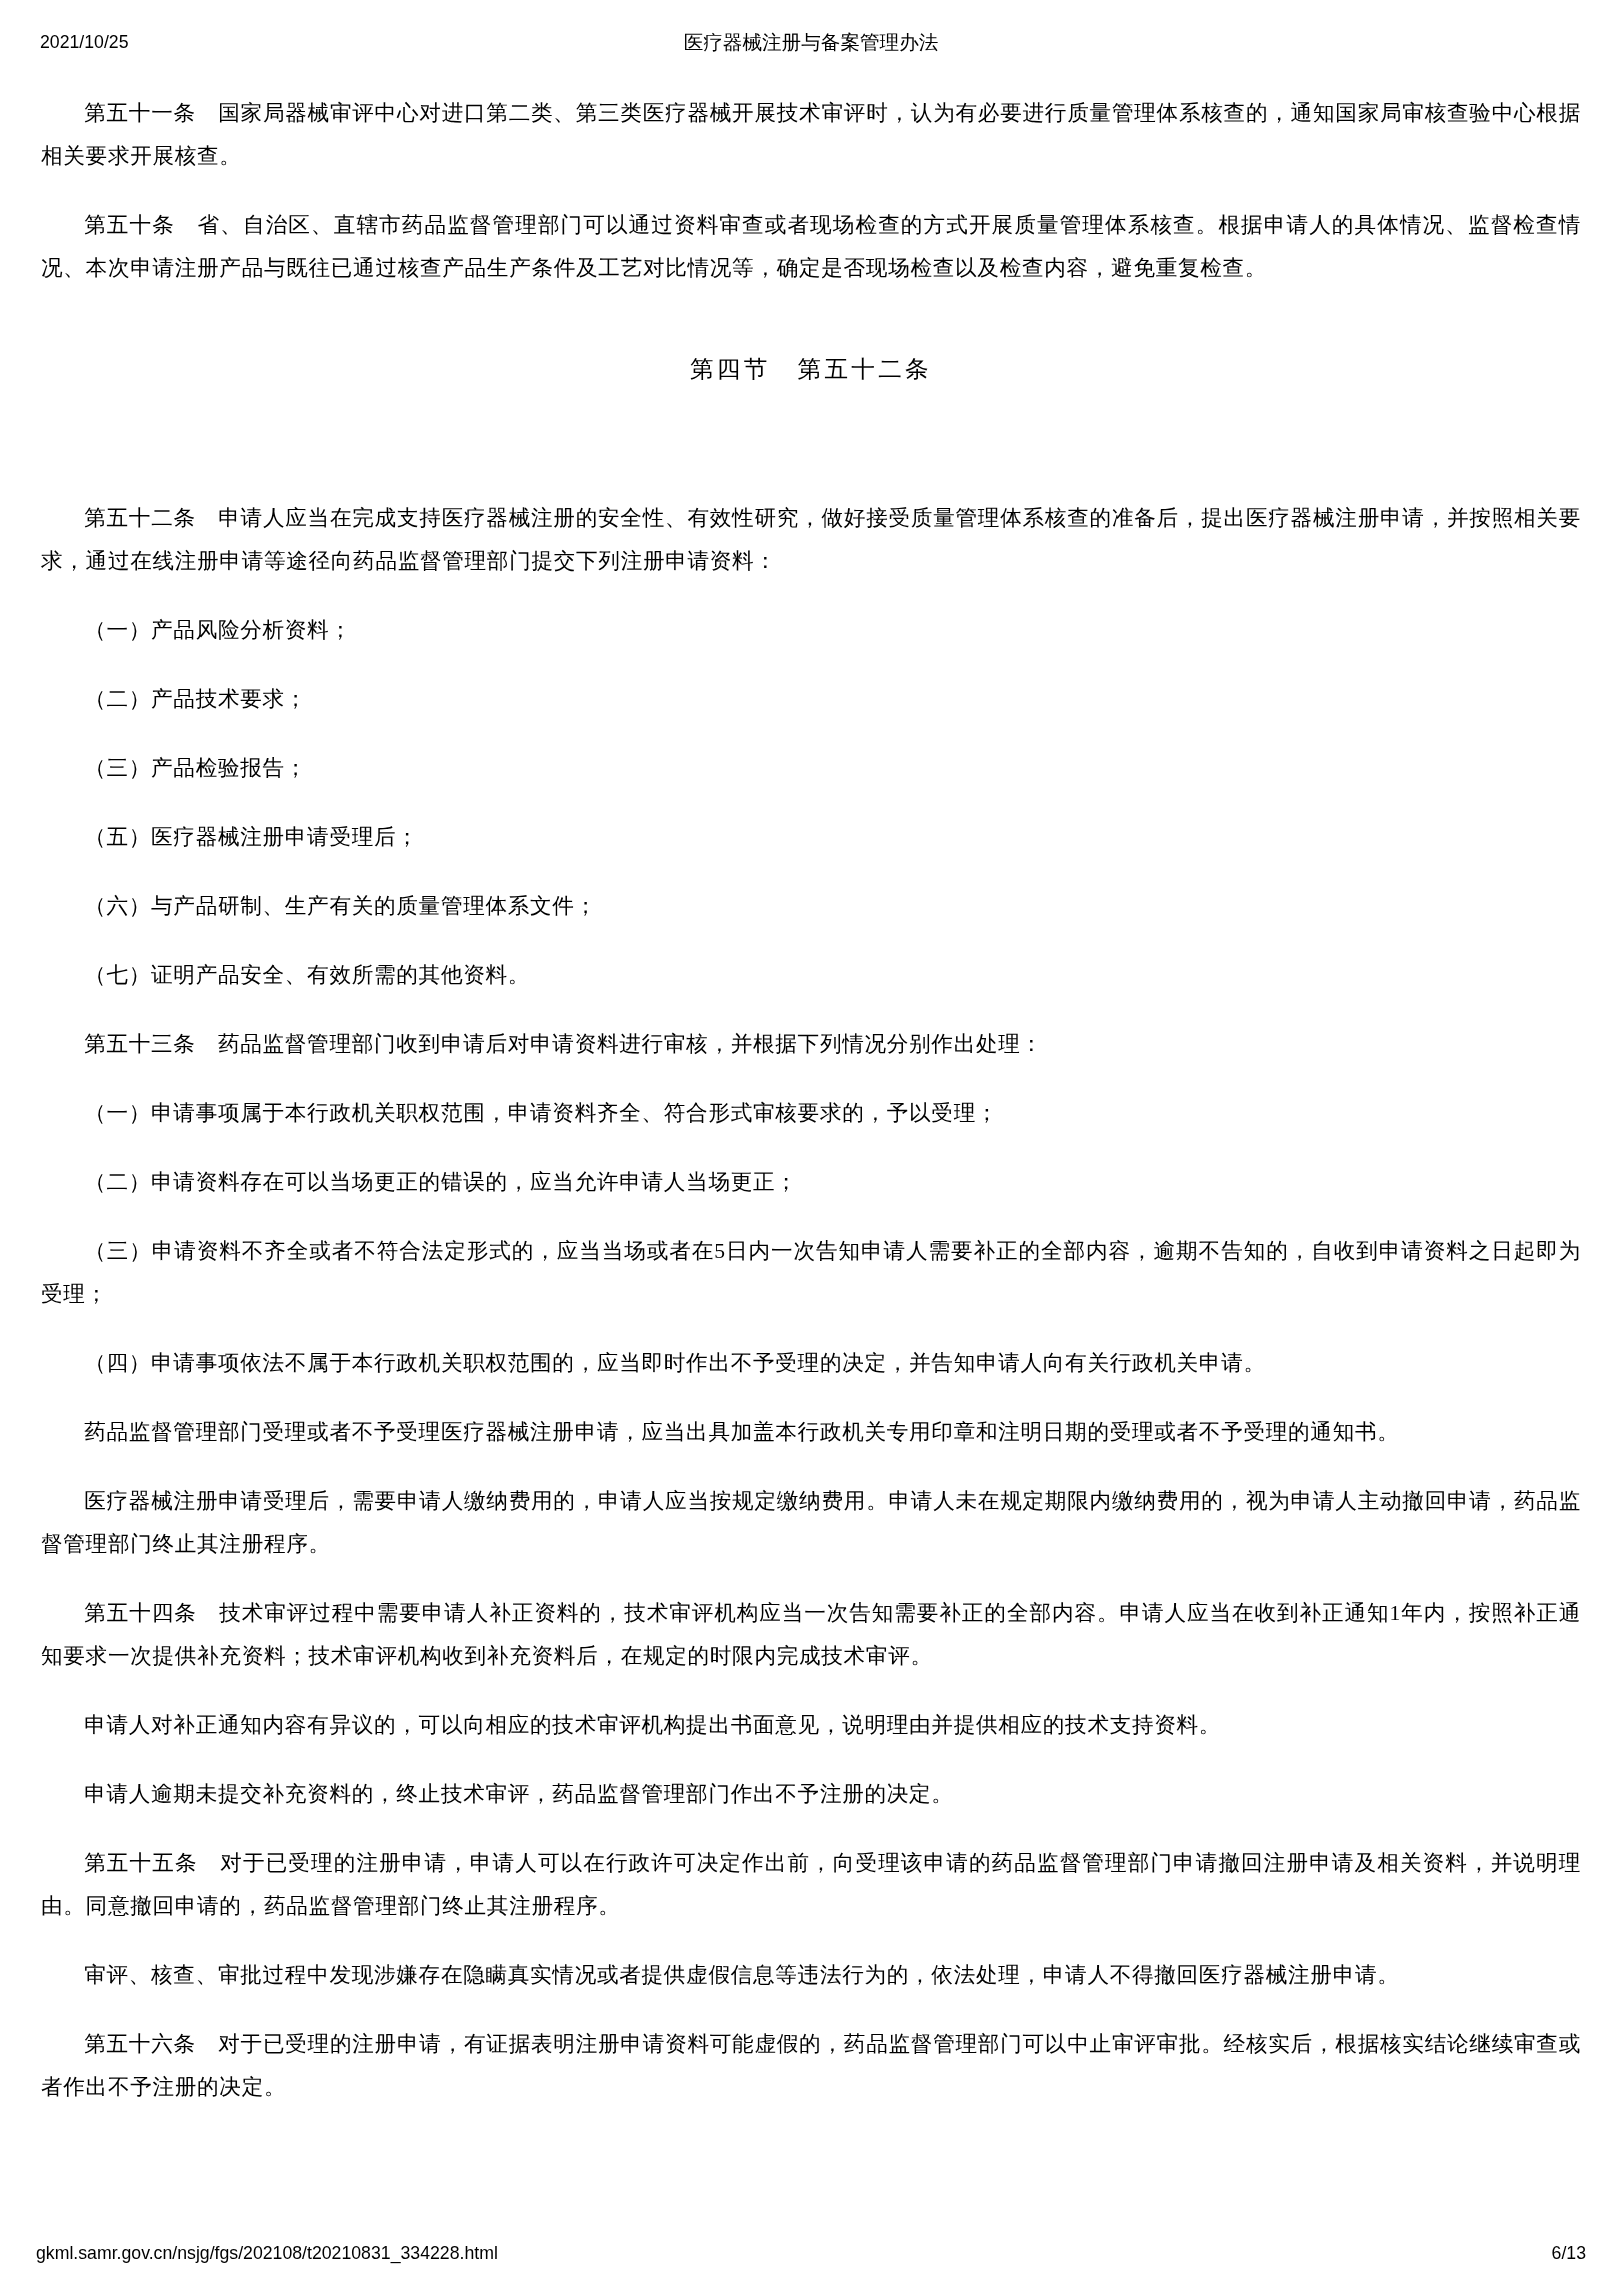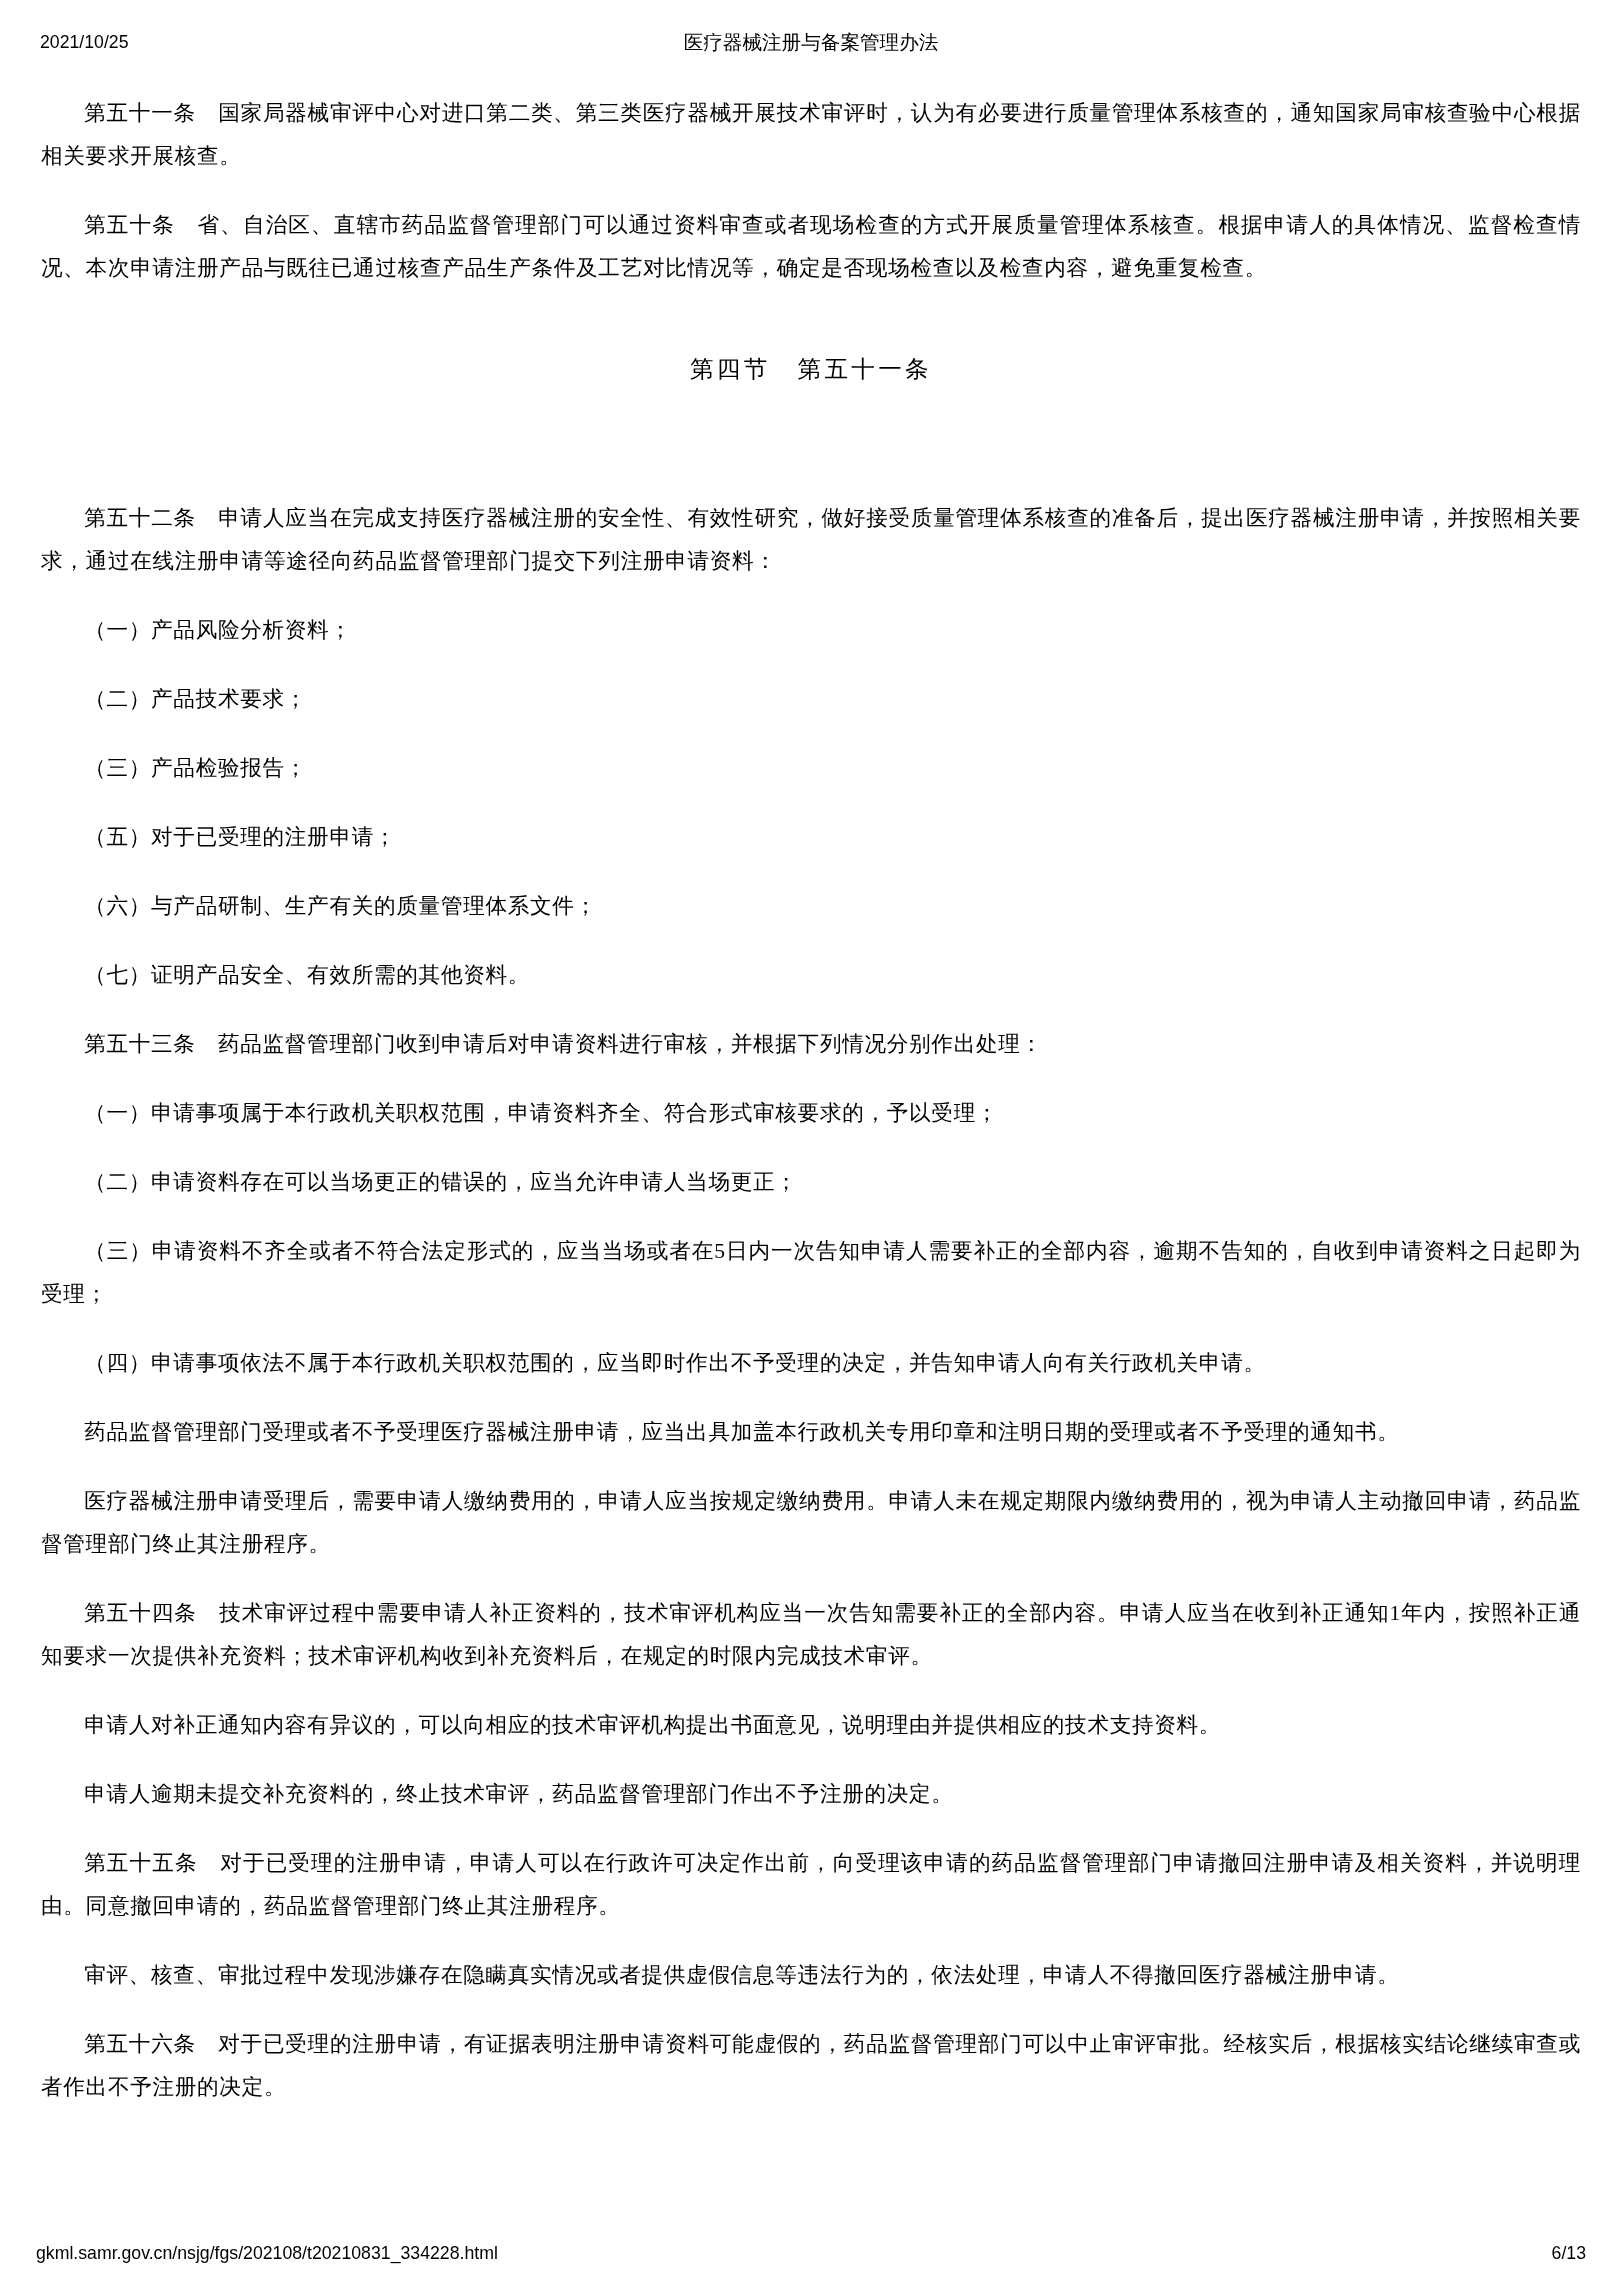--- a/index.html
+++ b/index.html
@@ -82,26 +82,26 @@
 
   <header class="print-header">
     <span class="date">2021/10/25</span>
     <span class="title">医疗器械注册与备案管理办法</span>
   </header>
 
   <main class="doc">
 
   <p class="para">第五十一条　国家局器械审评中心对进口第二类、第三类医疗器械开展技术审评时，认为有必要进行质量管理体系核查的，通知国家局审核查验中心根据相关要求开展核查。</p>
       <p class="para">第五十条　省、自治区、直辖市药品监督管理部门可以通过资料审查或者现场检查的方式开展质量管理体系核查。根据申请人的具体情况、监督检查情况、本次申请注册产品与既往已通过核查产品生产条件及工艺对比情况等，确定是否现场检查以及检查内容，避免重复检查。</p>
-      <p class="section-heading">第四节　第五十一条</p>
+      <p class="section-heading">第四节　第五十二条</p>
       <p class="para">第五十二条　申请人应当在完成支持医疗器械注册的安全性、有效性研究，做好接受质量管理体系核查的准备后，提出医疗器械注册申请，并按照相关要求，通过在线注册申请等途径向药品监督管理部门提交下列注册申请资料：</p>
       <p class="para">（一）产品风险分析资料；</p>
       <p class="para">（二）产品技术要求；</p>
       <p class="para">（三）产品检验报告；</p>
-      <p class="para">（五）对于已受理的注册申请；</p>
+      <p class="para">（五）医疗器械注册申请受理后；</p>
       <p class="para">（六）与产品研制、生产有关的质量管理体系文件；</p>
       <p class="para">（七）证明产品安全、有效所需的其他资料。</p>
       <p class="para">第五十三条　药品监督管理部门收到申请后对申请资料进行审核，并根据下列情况分别作出处理：</p>
       <p class="para">（一）申请事项属于本行政机关职权范围，申请资料齐全、符合形式审核要求的，予以受理；</p>
       <p class="para">（二）申请资料存在可以当场更正的错误的，应当允许申请人当场更正；</p>
       <p class="para">（三）申请资料不齐全或者不符合法定形式的，应当当场或者在5日内一次告知申请人需要补正的全部内容，逾期不告知的，自收到申请资料之日起即为受理；</p>
       <p class="para">（四）申请事项依法不属于本行政机关职权范围的，应当即时作出不予受理的决定，并告知申请人向有关行政机关申请。</p>
       <p class="para">药品监督管理部门受理或者不予受理医疗器械注册申请，应当出具加盖本行政机关专用印章和注明日期的受理或者不予受理的通知书。</p>
       <p class="para">医疗器械注册申请受理后，需要申请人缴纳费用的，申请人应当按规定缴纳费用。申请人未在规定期限内缴纳费用的，视为申请人主动撤回申请，药品监督管理部门终止其注册程序。</p>
       <p class="para">第五十四条　技术审评过程中需要申请人补正资料的，技术审评机构应当一次告知需要补正的全部内容。申请人应当在收到补正通知1年内，按照补正通知要求一次提供补充资料；技术审评机构收到补充资料后，在规定的时限内完成技术审评。</p>

